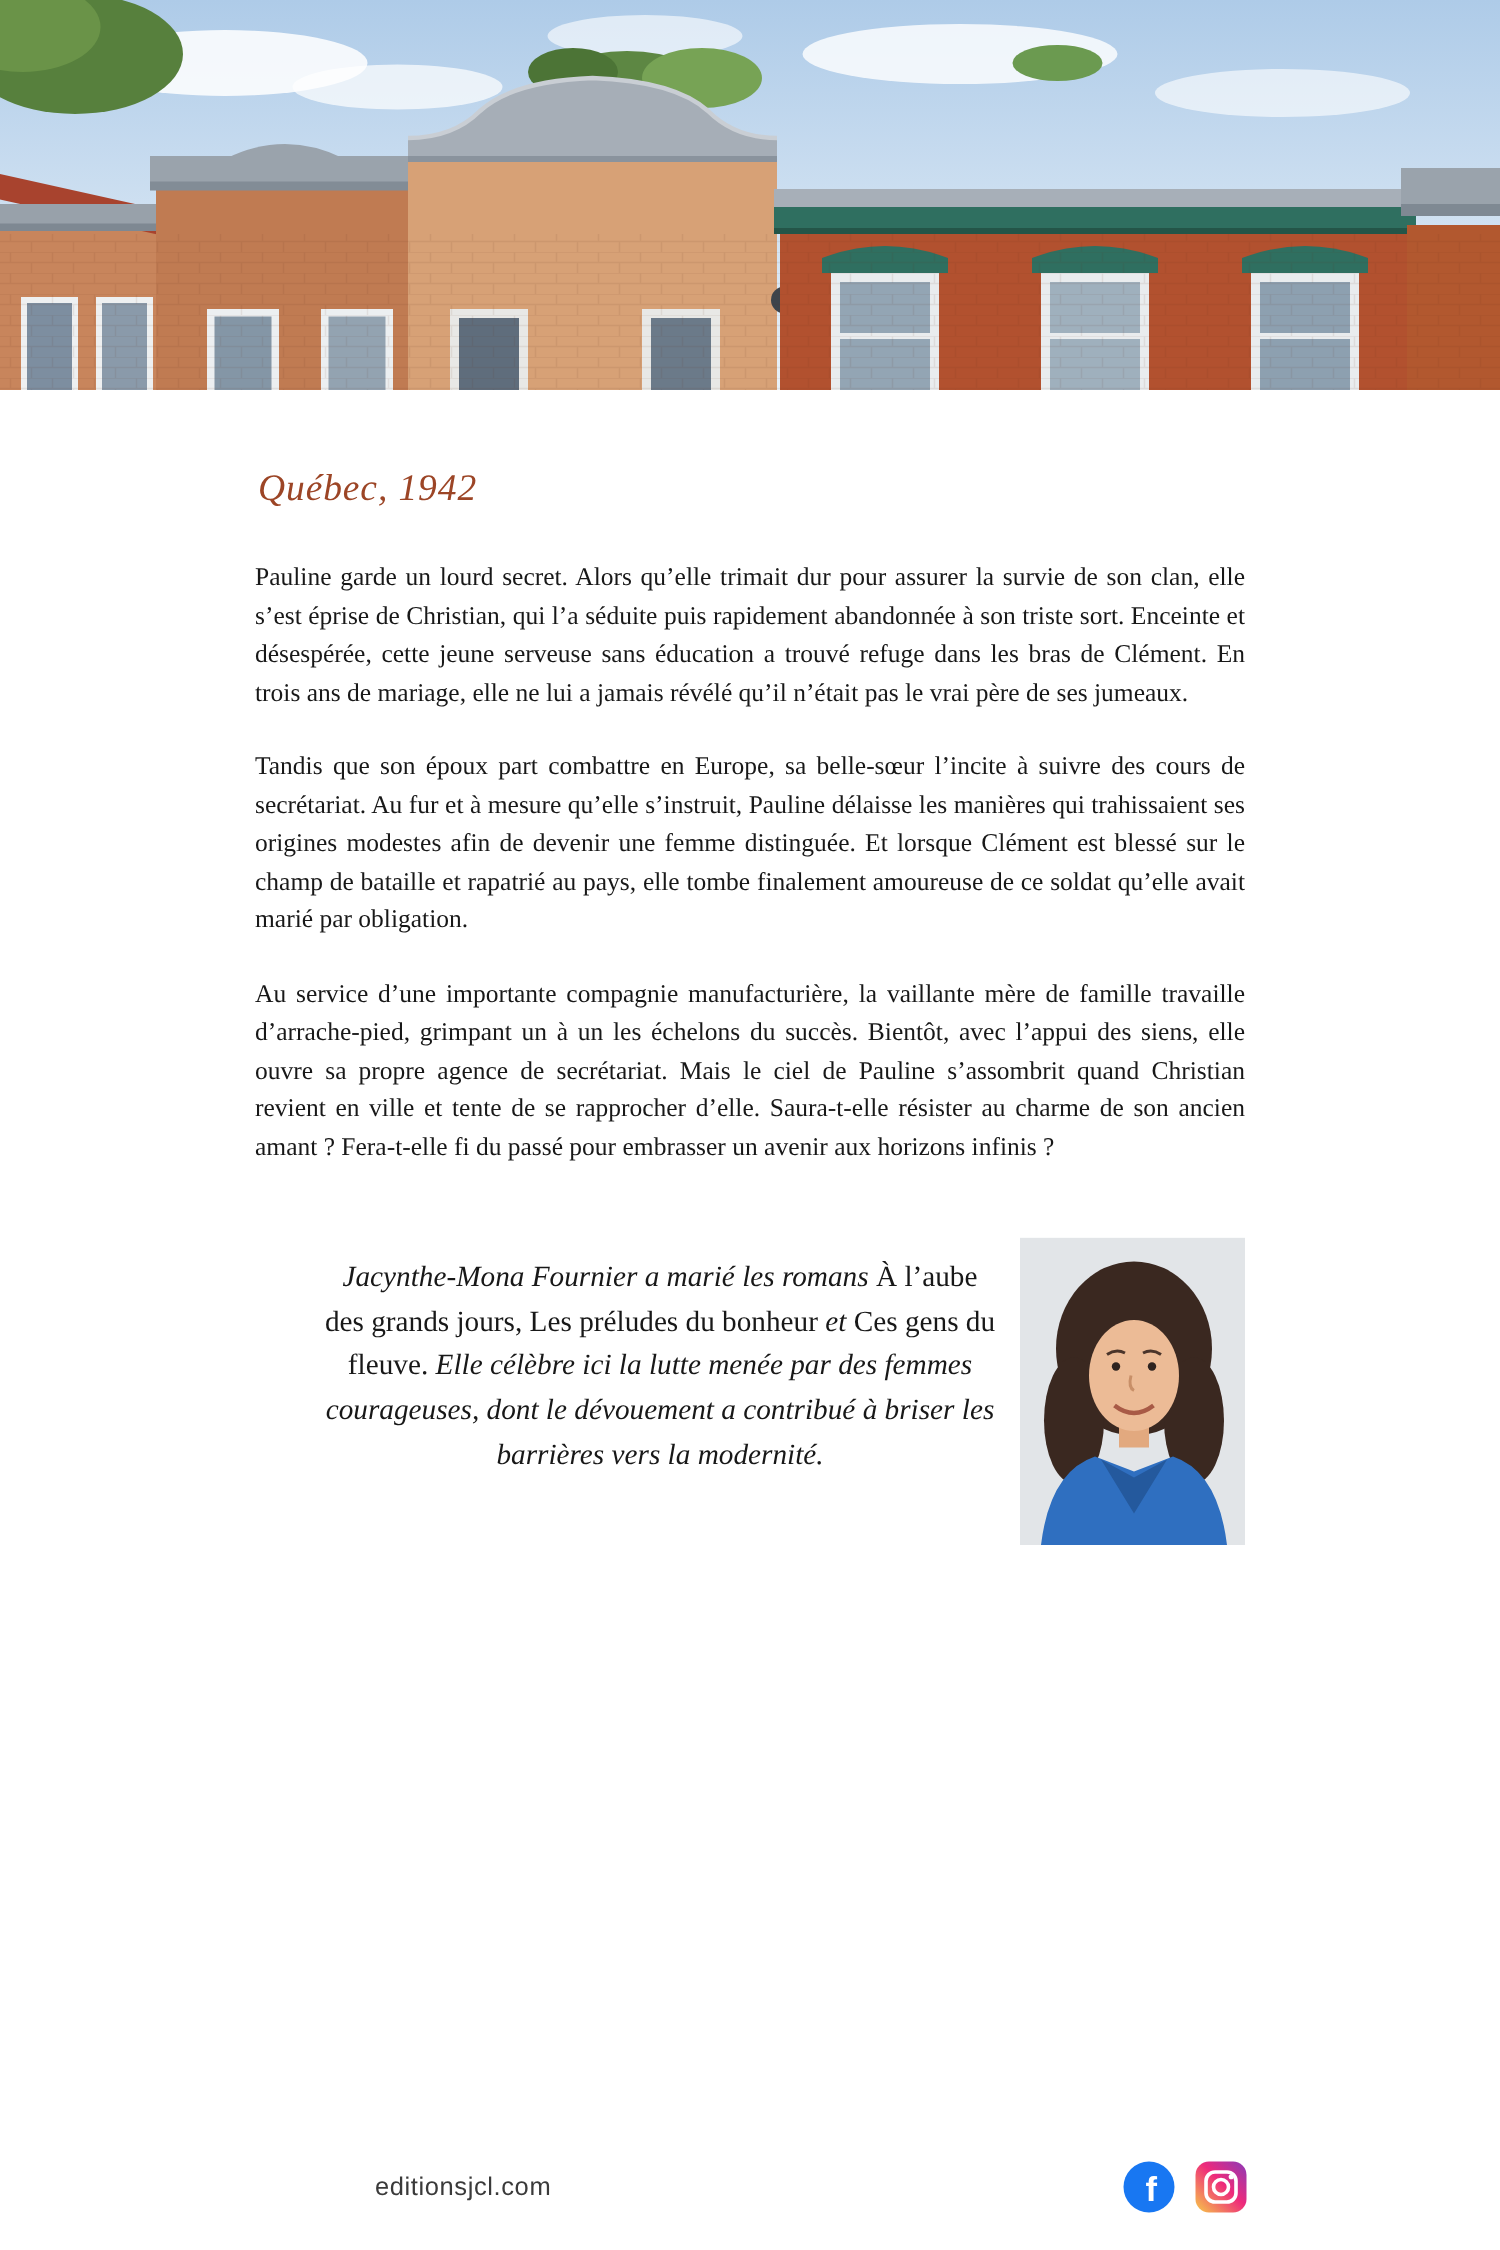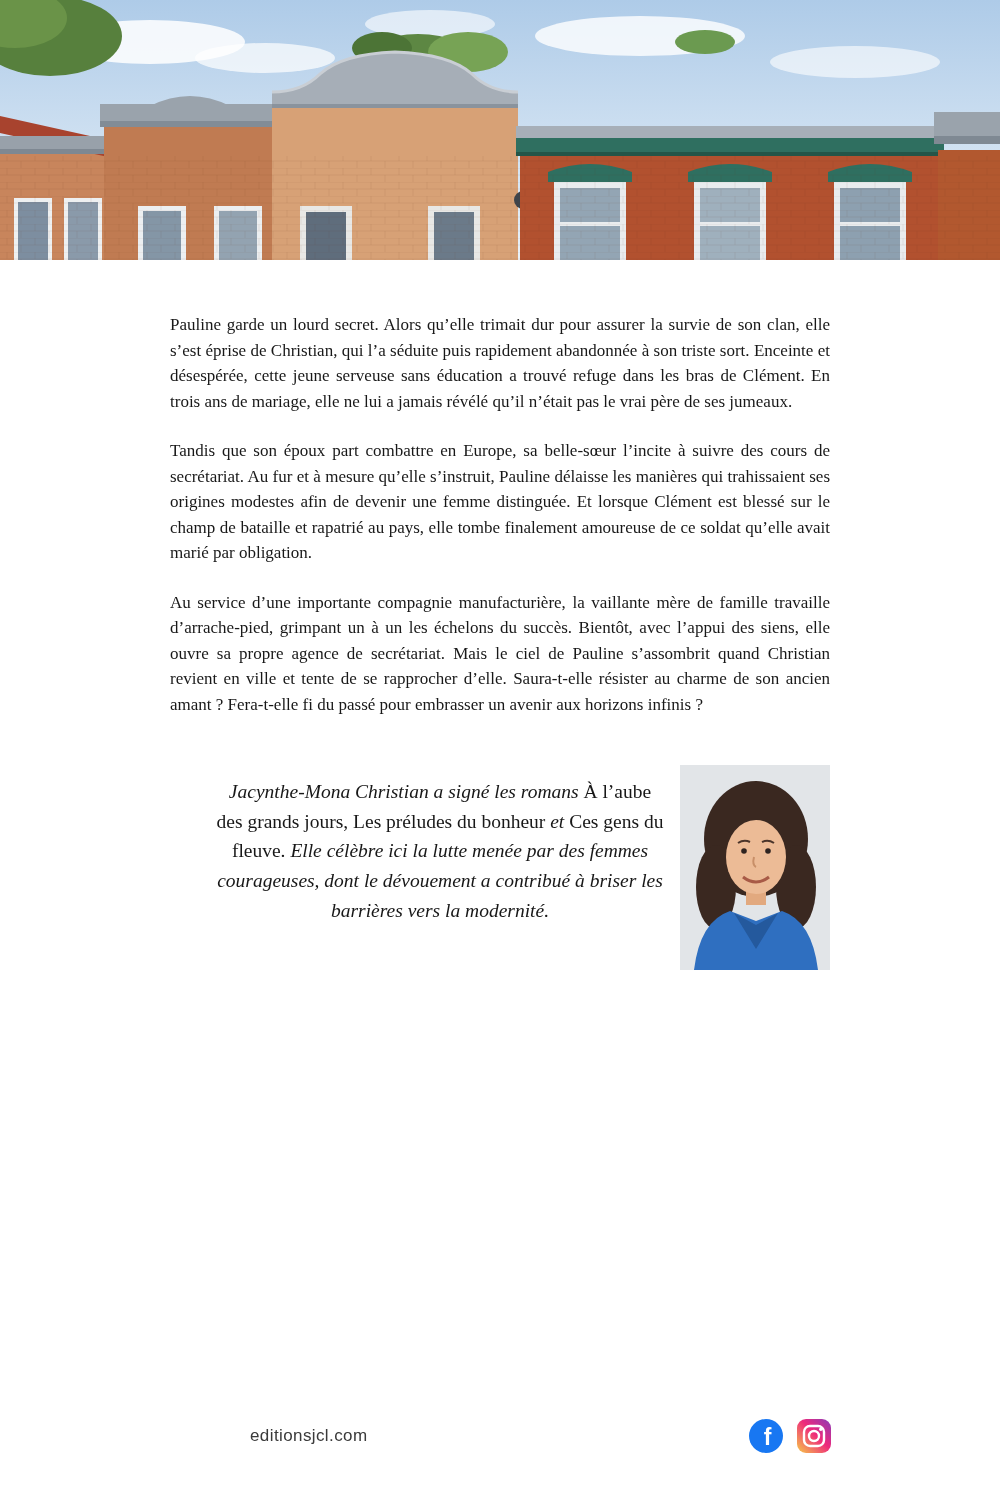--- a/index.html
+++ b/index.html
@@ -41,21 +41,21 @@
     line-height: 1.52;
     text-align: center;
     width: 448px;
     padding-top: 12px;
   }
   .bio-text .roman { font-style: normal; }
   .photo-frame { width: 150px; height: 205px; flex: none; overflow: hidden; }
   .footer {
     position: absolute;
     left: 0;
-    bottom: 46px;
+    bottom: 24px;
     width: 1000px;
     display: flex;
     align-items: center;
   }
   .website {
     margin-left: 250px;
     font-family: "Liberation Sans", sans-serif;
     font-size: 17px;
     letter-spacing: 0.4px;
     color: #3a3a3a;
@@ -150,28 +150,29 @@
 
     <rect x="938" y="150" width="62" height="110" fill="#b2582f"></rect>
     <rect x="934" y="112" width="66" height="28" fill="#9aa3ac"></rect>
     <rect x="934" y="136" width="66" height="8" fill="#7f8993"></rect>
 
     <rect x="0" y="156" width="1000" height="104" fill="url(#brickpat)" opacity="0.25"></rect>
   </svg>
 </div>
 
 <div class="content">
+  <h1 class="heading">Québec, 1942</h1>
 
   <p class="para">Pauline garde un lourd secret. Alors qu’elle trimait dur pour assurer la survie de son clan, elle s’est éprise de Christian, qui l’a séduite puis rapidement abandonnée à son triste sort. Enceinte et désespérée, cette jeune serveuse sans éducation a trouvé refuge dans les bras de Clément. En trois ans de mariage, elle ne lui a jamais révélé qu’il n’était pas le vrai père de ses jumeaux.</p>
   <p class="para">Tandis que son époux part combattre en Europe, sa belle-sœur l’incite à suivre des cours de secrétariat. Au fur et à mesure qu’elle s’instruit, Pauline délaisse les manières qui trahissaient ses origines modestes afin de devenir une femme distinguée. Et lorsque Clément est blessé sur le champ de bataille et rapatrié au pays, elle tombe finalement amoureuse de ce soldat qu’elle avait marié par obligation.</p>
   <p class="para">Au service d’une importante compagnie manufacturière, la vaillante mère de famille travaille d’arrache-pied, grimpant un à un les échelons du succès. Bientôt, avec l’appui des siens, elle ouvre sa propre agence de secrétariat. Mais le ciel de Pauline s’assombrit quand Christian revient en ville et tente de se rapprocher d’elle. Saura-t-elle résister au charme de son ancien amant ? Fera-t-elle fi du passé pour embrasser un avenir aux horizons infinis ?</p>
 
   <div class="bio-row">
     <div class="bio-text">
-      <span>Jacynthe-Mona Christian a signé les romans </span><span class="roman">À l’aube des grands jours, Les préludes du bonheur</span><span> et </span><span class="roman">Ces gens du fleuve.</span><span> Elle célèbre ici la lutte menée par des femmes courageuses, dont le dévouement a contribué à briser les barrières vers la modernité.</span>
+      <span>Jacynthe-Mona Fournier a marié les romans </span><span class="roman">À l’aube des grands jours, Les préludes du bonheur</span><span> et </span><span class="roman">Ces gens du fleuve.</span><span> Elle célèbre ici la lutte menée par des femmes courageuses, dont le dévouement a contribué à briser les barrières vers la modernité.</span>
     </div>
     <div class="photo-frame">
       <svg viewBox="0 0 150 205" width="150" height="205" aria-hidden="true">
         <rect width="150" height="205" fill="#e6e9ec"></rect>
         <rect width="150" height="205" fill="#dfe3e6" opacity="0.6"></rect>
 
         <ellipse cx="76" cy="74" rx="52" ry="58" fill="#3a2820"></ellipse>
         <ellipse cx="36" cy="122" rx="20" ry="42" fill="#3a2820"></ellipse>
         <ellipse cx="116" cy="122" rx="20" ry="42" fill="#3a2820"></ellipse>
 

